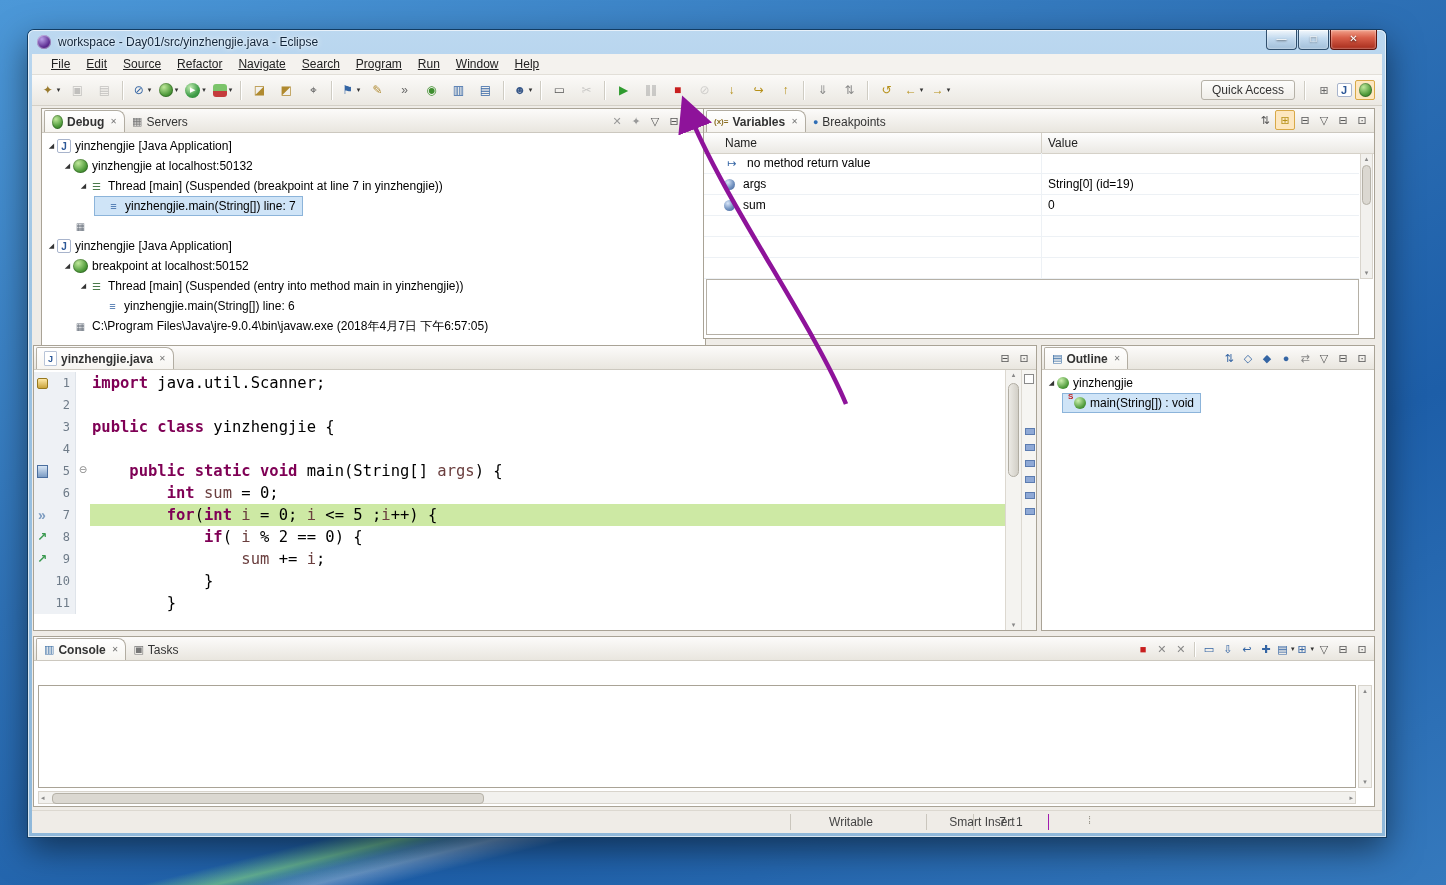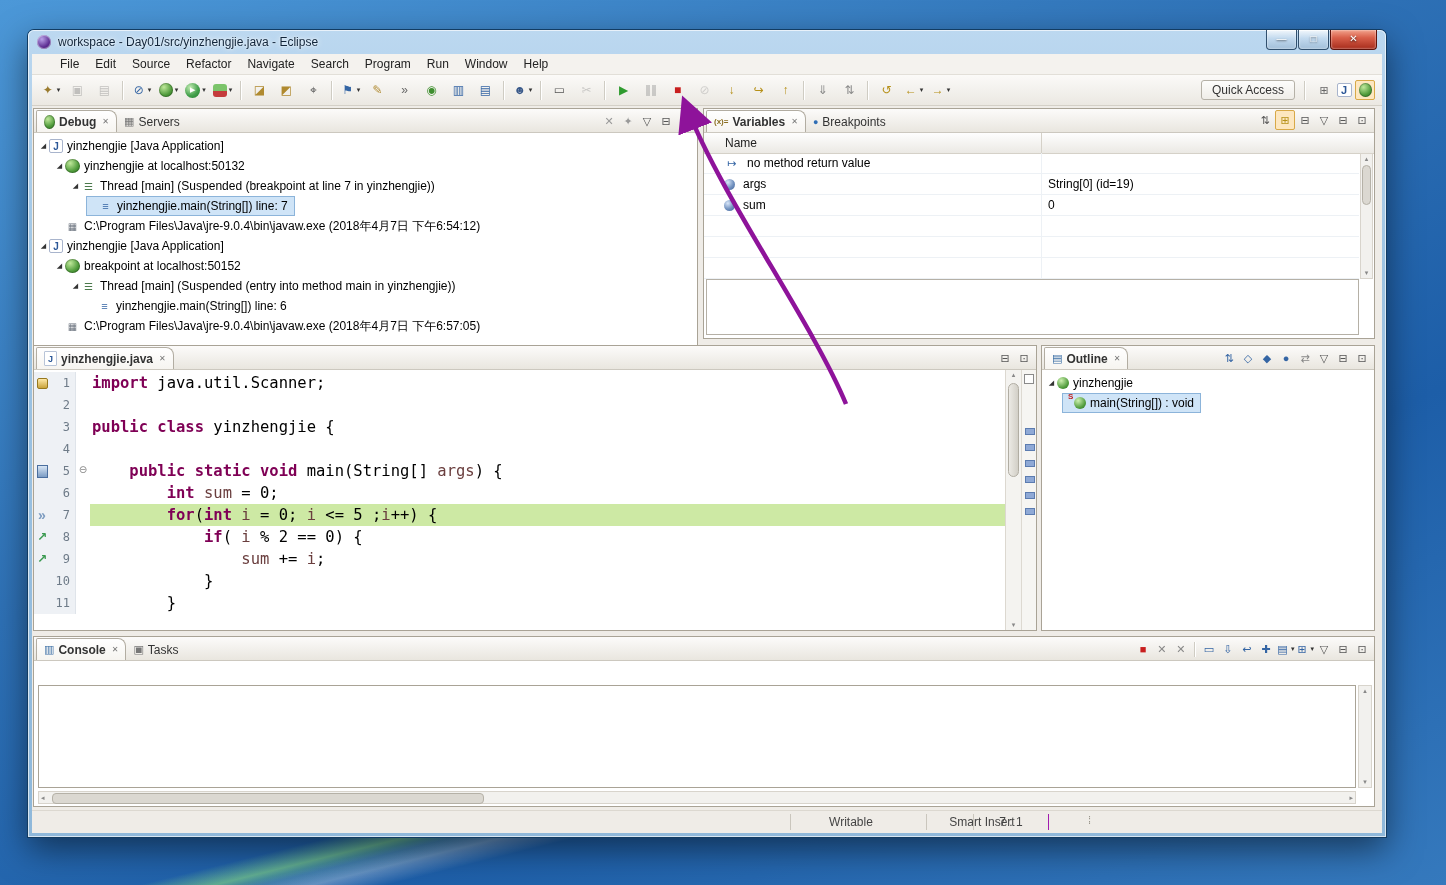--- a/index.html
+++ b/index.html
@@ -27,22 +27,22 @@
   .win-btn{width:29px;height:19px;margin-left:1px;border:1px solid #31506e;border-top:none;
     border-radius:0 0 4px 4px;color:#fff;font-size:10px;line-height:18px;text-align:center;
     background:linear-gradient(rgba(255,255,255,.8),rgba(205,220,235,.35) 45%,rgba(125,155,185,.4));
     text-shadow:0 1px 2px rgba(0,0,0,.75);box-shadow:inset 0 0 2px rgba(255,255,255,.9);cursor:default;}
   .win-btn.close{width:45px;border-color:#5e120a;
     background:linear-gradient(#f2a28c,#d9604a 40%,#a72c1c);}
 
   .client{position:absolute;left:4px;right:4px;top:24px;bottom:4px;background:#efece7;overflow:hidden;}
 
   
-  .menubar{height:20px;display:flex;align-items:center;padding-left:20px;font-size:12px;color:#222;
-    background:#f4f2ee;border-bottom:1px solid #e2dfd8;}
+  .menubar{height:20px;display:flex;align-items:center;padding-left:11px;font-size:12px;color:#222;
+    background:#f4f2ee;border-bottom:1px solid #e2dfd8;text-decoration:underline;}
   .menu-item{padding:2px 8px;border-radius:2px;}
   .toolbar{height:30px;display:flex;align-items:center;padding:0 5px;
     background:linear-gradient(#fbfaf8,#ebe8e2);border-bottom:1px solid #d4d0c7;}
   .tb-icons{display:flex;align-items:center;}
   .tbtn{height:22px;min-width:21px;padding:0 2px;margin:0 1px;display:flex;align-items:center;
     justify-content:center;border-radius:3px;}
   .tbtn.disabled{opacity:.4;filter:grayscale(1);}
   .tico{display:inline-flex;align-items:center;justify-content:center;min-width:14px;height:15px;font-size:12px;}
   .dd{font-size:7px;color:#333;margin-left:2px;}
   .tsep{width:1px;height:19px;background:#cfccc3;border-right:1px solid #fff;margin:0 4px;}
@@ -60,21 +60,21 @@
   .ico-resume{font-size:12px;}
   .ico-java-perspective{font-weight:bold;font-size:10px;color:#2b5797;border:1px solid #a8b4cc;
     background:#fff;width:12px;height:12px;line-height:11px;text-align:center;border-radius:2px;}
   .tb-right{margin-left:auto;display:flex;align-items:center;gap:5px;padding-right:2px;}
   #toolbar-right{display:flex;align-items:center;gap:2px;}
   .qa{border:1px solid #b5b1a7;background:linear-gradient(#fdfdfc,#efede8);
     padding:2px 10px;border-radius:3px;font-size:12px;color:#333;white-space:nowrap;}
 
   
   .panel{position:absolute;background:#fff;border:1px solid #a9a396;box-sizing:border-box;}
-  #debug-panel{left:1px;top:54px;width:665px;height:292px;}
+  #debug-panel{left:9px;top:54px;width:665px;height:292px;}
   #variables-panel{left:671px;top:54px;width:672px;height:231px;}
   #editor-panel{left:1px;top:291px;width:1004px;height:286px;}
   #outline-panel{left:1009px;top:291px;width:334px;height:286px;}
   #console-panel{left:1px;top:582px;width:1342px;height:171px;}
 
   .tabbar{height:23px;display:flex;align-items:flex-end;padding-left:2px;
     background:linear-gradient(#fcfbfa,#e9e6df);border-bottom:1px solid #ccc8bf;}
   .tabs{display:flex;align-items:flex-end;height:100%;}
   .tab{height:21px;display:flex;align-items:center;gap:4px;padding:0 7px;font-size:12px;color:#333;white-space:nowrap;}
   .tab.active{background:linear-gradient(#fff,#f6f4f0);border:1px solid #b2ada2;border-bottom:none;
@@ -388,21 +388,20 @@
               <span class="tlabel2">Thread [main] (Suspended (breakpoint at line 7 in yinzhengjie))</span>
             </div>
             <div class="trow selected" style="margin-left: 52px;">
               <span class="expander"></span>
               <span class="nicon ic-stack-frame">≡</span>
               <span class="tlabel2">yinzhengjie.main(String[]) line: 7</span>
             </div>
             <div class="trow" style="margin-left: 20px;">
               <span class="expander"></span>
               <span class="nicon ic-process">▦</span>
-              <span class="tlabel2">C:\Program Files\Java\jre-9.0.4\bin\javaw.exe (2018年4月7日 下午6:54:12)</span>
             </div>
             <div class="trow" style="margin-left: 4px;">
               <span class="expander">◢</span>
               <span class="nicon ic-java-app">J</span>
               <span class="tlabel2">yinzhengjie [Java Application]</span>
             </div>
             <div class="trow" style="margin-left: 20px;">
               <span class="expander">◢</span>
               <span class="nicon ic-debug-target"></span>
               <span class="tlabel2">breakpoint at localhost:50152</span>
@@ -454,20 +453,21 @@
               <span class="ptool">
                 <span class="pico ico-minimize" style="color: rgb(85, 85, 85);">⊟</span>
               </span>
               <span class="ptool">
                 <span class="pico ico-maximize" style="color: rgb(85, 85, 85);">⊡</span>
               </span>
             </span>
         </div>
         <div class="vheader">
           <span class="vh-name">Name</span>
+          <span class="vh-value">Value</span>
         </div>
         <div id="vars-rows">
             <div class="vrow">
               <span class="v-name">
                 <span class="nicon ic-return">↦</span>
                 <span class="vtext">no method return value</span>
               </span>
               <span class="v-value"></span>
             </div>
             <div class="vrow">

